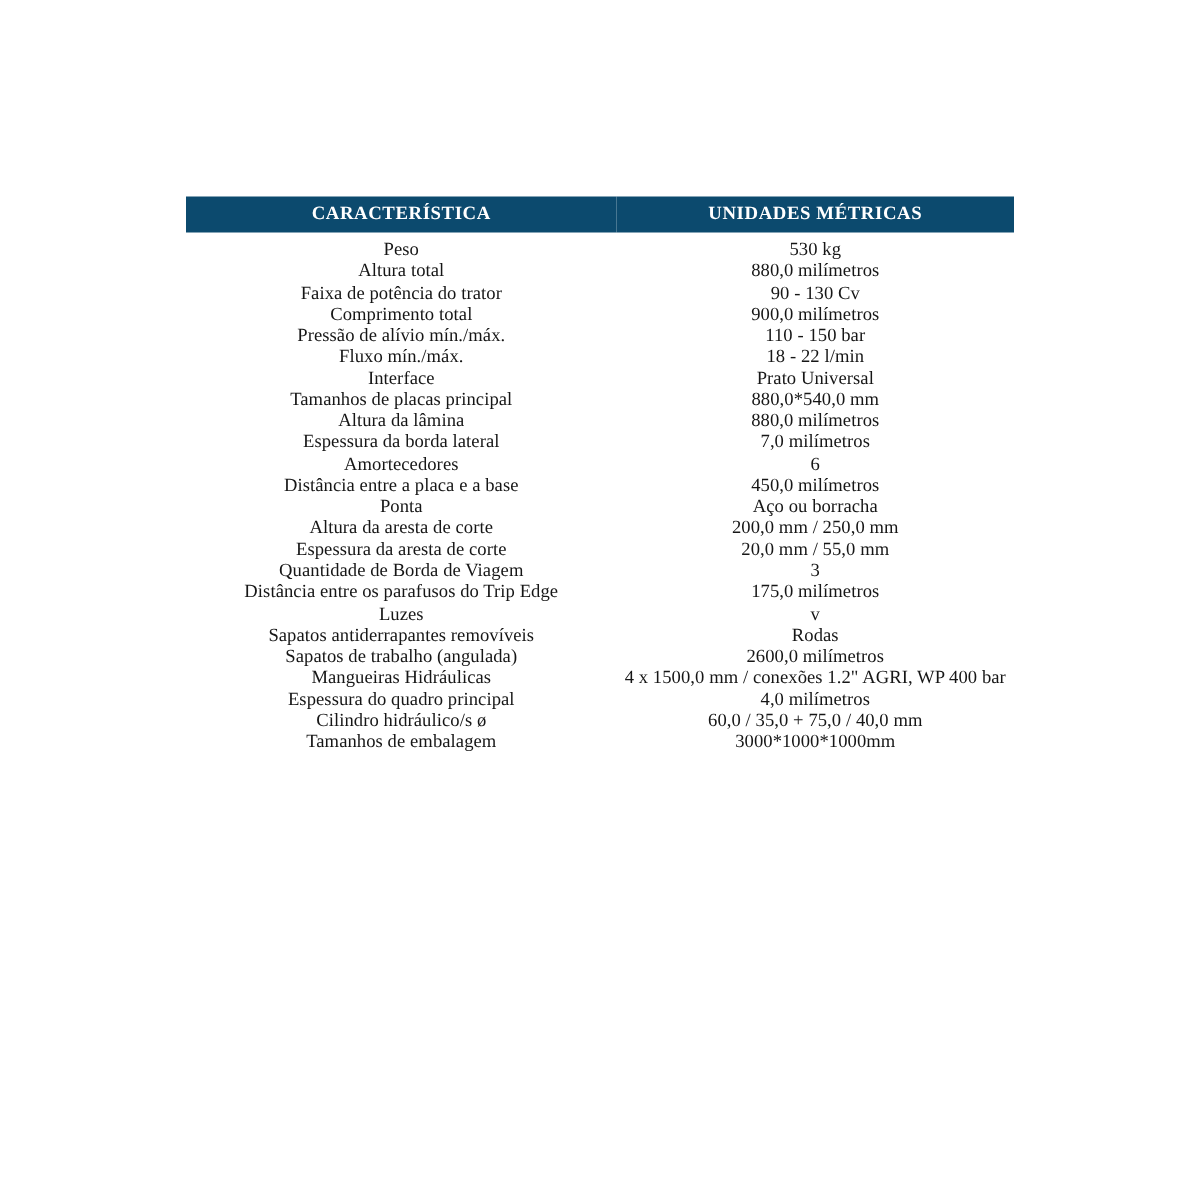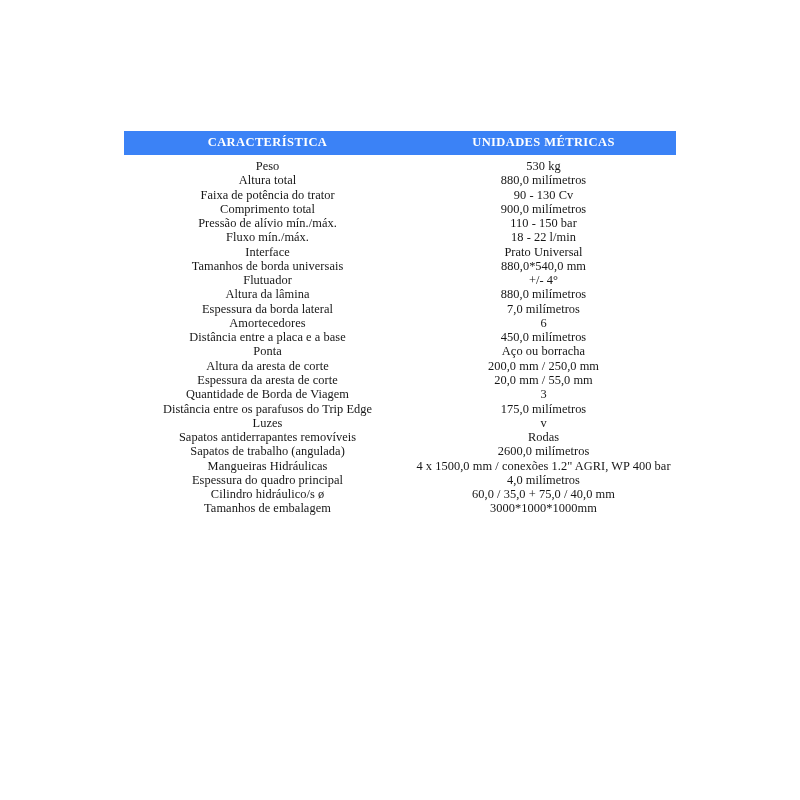--- a/index.html
+++ b/index.html
@@ -25,21 +25,21 @@
     left: 124px;
     top: 131px;
     width: 552px;
   }
   table.spec-table {
     width: 100%;
     border-collapse: collapse;
     table-layout: fixed;
   }
   table.spec-table thead th {
-    background: #3b82f6;
+    background: #0c4a6e;
     color: #ffffff;
     font-family: "Liberation Serif", serif;
     font-size: 12.5px;
     font-weight: bold;
     letter-spacing: 0.4px;
     padding: 4px 0 5px 0;
     text-align: center;
     vertical-align: middle;
   }
   table.spec-table thead th.col-feature {
@@ -103,26 +103,22 @@
           </tr>
           <tr>
             <td class="cell-feature">Fluxo mín./máx.</td>
             <td class="cell-value">18 - 22 l/min</td>
           </tr>
           <tr>
             <td class="cell-feature">Interface</td>
             <td class="cell-value">Prato Universal</td>
           </tr>
           <tr>
-            <td class="cell-feature">Tamanhos de borda universais</td>
+            <td class="cell-feature">Tamanhos de placas principal</td>
             <td class="cell-value">880,0*540,0 mm</td>
-          </tr>
-          <tr>
-            <td class="cell-feature">Flutuador</td>
-            <td class="cell-value">+/- 4°</td>
           </tr>
           <tr>
             <td class="cell-feature">Altura da lâmina</td>
             <td class="cell-value">880,0 milímetros</td>
           </tr>
           <tr>
             <td class="cell-feature">Espessura da borda lateral</td>
             <td class="cell-value">7,0 milímetros</td>
           </tr>
           <tr>

